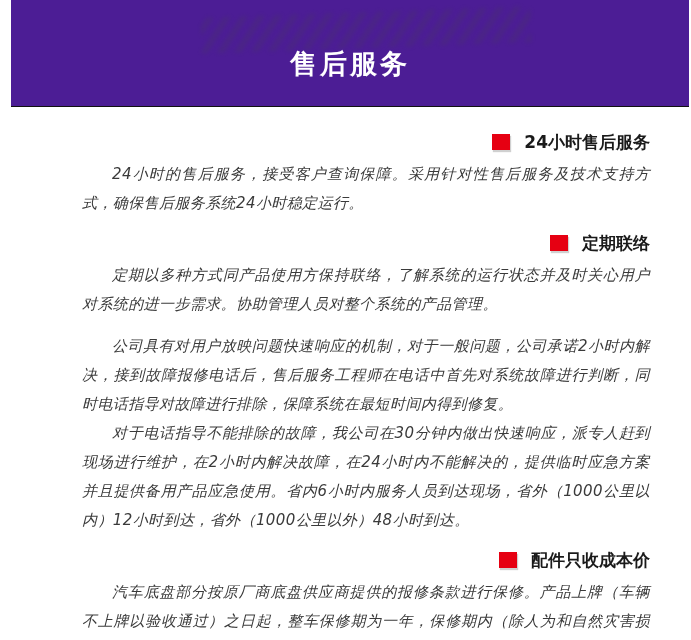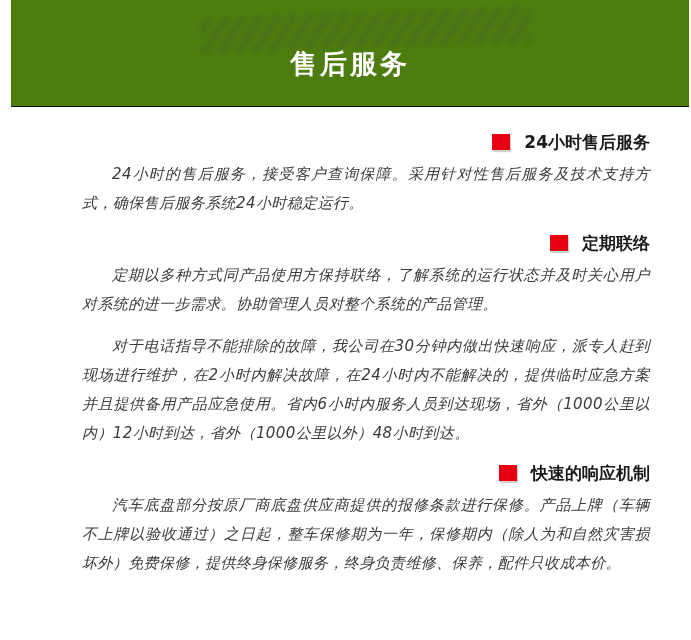--- a/index.html
+++ b/index.html
@@ -15,21 +15,21 @@
     overflow: hidden;
     font-family: "DejaVu Sans", "Liberation Sans", sans-serif;
   }
   
   .header {
     position: absolute;
     left: 11px;
     top: 0;
     right: 2px;
     height: 106px;
-    background: #4d7c0f;
+    background: #4c1d95;
     border-bottom: 1px solid #111111;
     overflow: hidden;
   }
   .watermark {
     position: absolute;
     left: 190px;
     top: 12px;
     width: 330px;
     height: 36px;
     background:
@@ -118,27 +118,28 @@
       <span class="bullet"></span>
       <h2 class="heading">定期联络</h2>
     </div>
     <div class="paras">
           <p>定期以多种方式同产品使用方保持联络，了解系统的运行状态并及时关心用户对系统的进一步需求。协助管理人员对整个系统的产品管理。</p>
         </div>
   </section>
 
   <section class="section">
     <div class="paras">
+          <p>公司具有对用户放映问题快速响应的机制，对于一般问题，公司承诺2小时内解决，接到故障报修电话后，售后服务工程师在电话中首先对系统故障进行判断，同时电话指导对故障进行排除，保障系统在最短时间内得到修复。</p>
           <p>对于电话指导不能排除的故障，我公司在30分钟内做出快速响应，派专人赶到现场进行维护，在2小时内解决故障，在24小时内不能解决的，提供临时应急方案并且提供备用产品应急使用。省内6小时内服务人员到达现场，省外（1000公里以内）12小时到达，省外（1000公里以外）48小时到达。</p>
         </div>
   </section>
 
   <section class="section">
     <div class="section-head">
       <span class="bullet"></span>
-      <h2 class="heading">快速的响应机制</h2>
+      <h2 class="heading">配件只收成本价</h2>
     </div>
     <div class="paras">
           <p>汽车底盘部分按原厂商底盘供应商提供的报修条款进行保修。产品上牌（车辆不上牌以验收通过）之日起，整车保修期为一年，保修期内（除人为和自然灾害损坏外）免费保修，提供终身保修服务，终身负责维修、保养，配件只收成本价。</p>
         </div>
   </section>
 </div>
 </div>
 
 </body></html>

